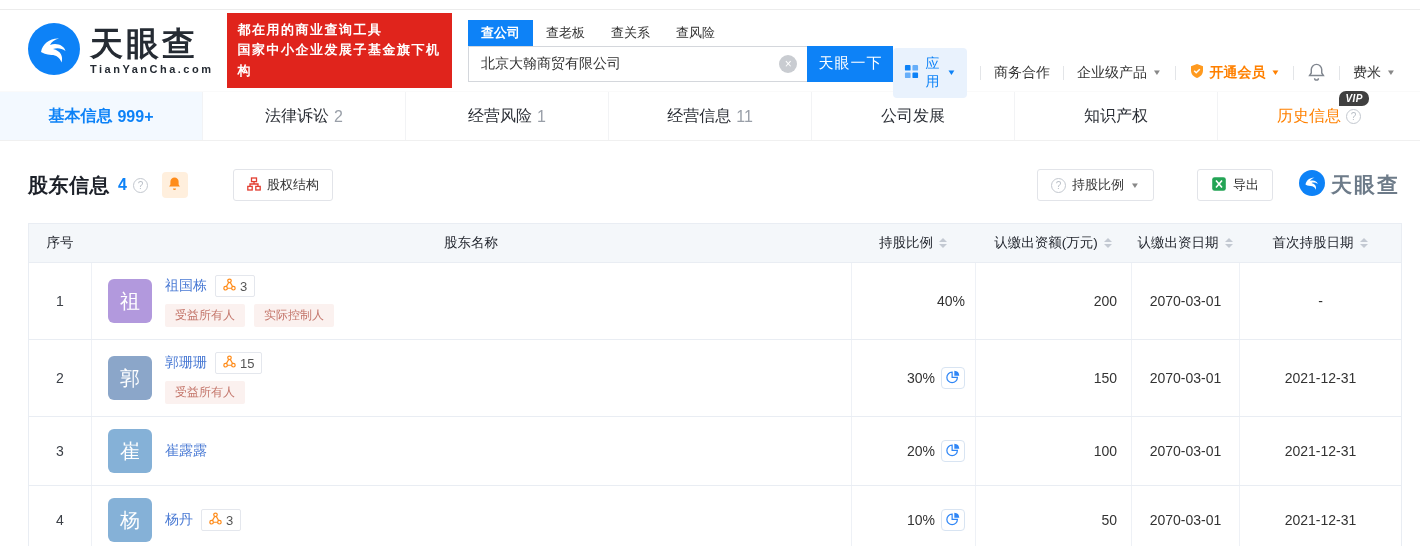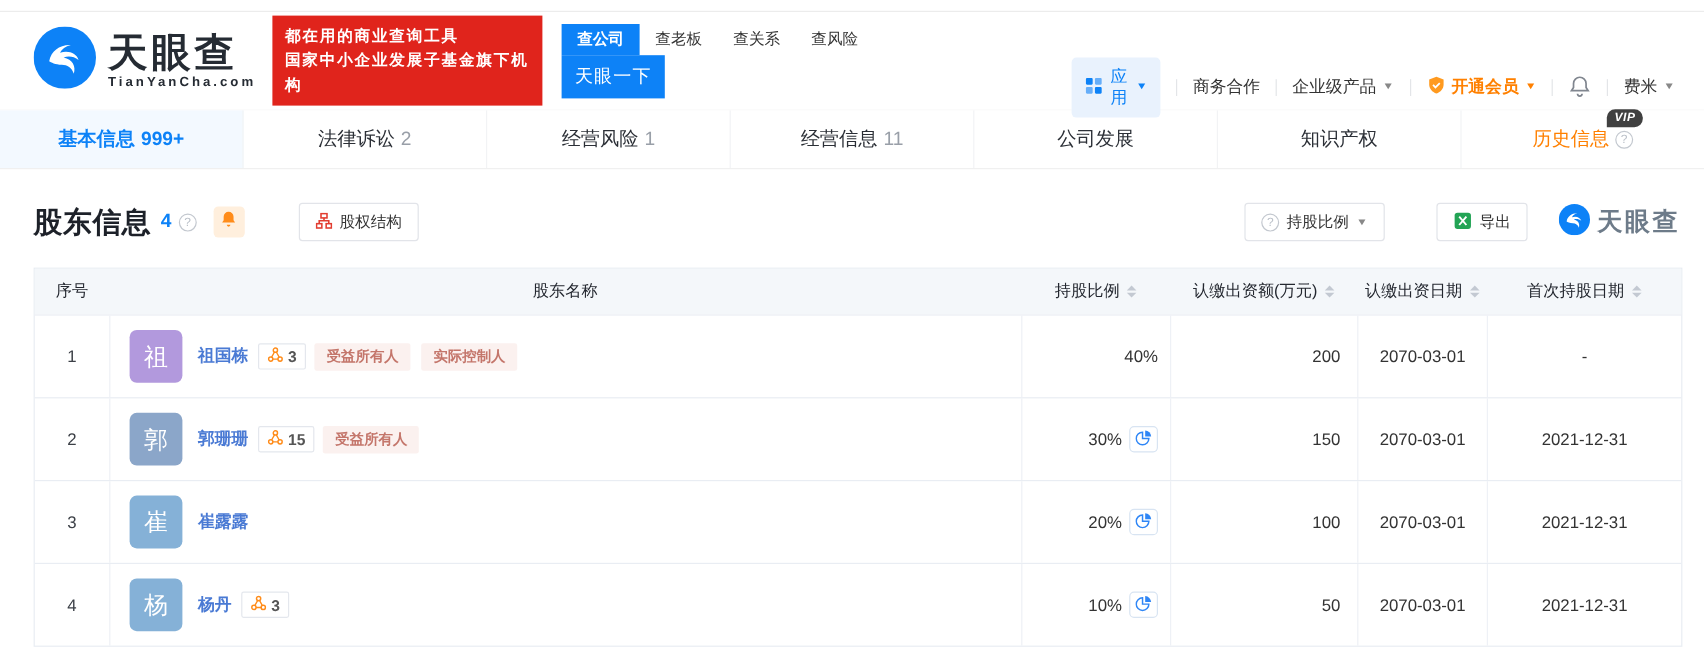--- a/index.html
+++ b/index.html
@@ -51,21 +51,21 @@
   .ptab-count{font-size:16px;color:var(--gray);margin-top:2px;}
   .ptab.active .ptab-count{color:var(--blue);}
   .ptab-labelwrap{position:relative;display:inline-block;}
   .vip-badge{position:absolute;top:-15px;right:-28px;background:#404040;color:#fff;
     font-size:10px;font-weight:bold;font-style:italic;padding:2px 6px;
     border-radius:7px 7px 7px 0;letter-spacing:.5px;}
   .help-icon{width:15px;height:15px;border:1px solid #c3c8cf;border-radius:50%;color:#b9bfc7;
     font-size:10px;display:inline-flex;align-items:center;justify-content:center;flex:none;}
   
   .section-head{display:flex;align-items:center;padding:28px 20px 20px 28px;}
-  .sec-title{font-size:24px;font-weight:bold;color:#1d2129;letter-spacing:.5px;}
+  .sec-title{font-size:20px;font-weight:bold;color:#1d2129;letter-spacing:.5px;}
   .sec-count{font-size:16px;font-weight:bold;color:var(--blue);margin:0 6px 0 8px;}
   .bell-btn{width:26px;height:26px;background:#ffefdd;border-radius:4px;display:flex;
     align-items:center;justify-content:center;margin:0 14px;cursor:pointer;}
   .ghost-btn{height:32px;border:1px solid #e2e4e9;border-radius:3px;background:#fff;
     display:inline-flex;align-items:center;gap:6px;padding:0 13px;font-size:13px;
     color:#333;cursor:pointer;white-space:nowrap;margin-left:31px;}
   .sec-right{margin-left:auto;display:flex;align-items:center;gap:12px;}
   .watermark{display:flex;align-items:center;gap:6px;margin-left:14px;}
   .wm-text{font-size:21px;font-weight:bold;color:#6d7b89;letter-spacing:2px;}
   
@@ -77,21 +77,21 @@
   .sort i{width:0;height:0;border-left:4px solid transparent;border-right:4px solid transparent;}
   .sort .up{border-bottom:4px solid #c3c9d2;}
   .sort .dn{border-top:4px solid #c3c9d2;}
   .trow{border-top:1px solid var(--border);min-height:68px;font-size:14px;}
   .tcell{display:flex;align-items:center;border-left:1px solid #eef1f6;}
   .tcell:first-child{border-left:none;}
   .cell-index{justify-content:center;color:#3c4047;}
   .cell-name{padding:12px 16px;gap:13px;justify-content:flex-start;}
   .avatar{width:44px;height:44px;border-radius:6px;color:#fff;font-size:20px;flex:none;
     display:flex;align-items:center;justify-content:center;cursor:pointer;}
-  .name-block{display:flex;flex-direction:row;gap:7px;font-weight:bold;}
+  .name-block{display:flex;flex-direction:column;gap:7px;}
   .name-line{display:flex;align-items:center;gap:8px;}
   .name-link{color:var(--link);cursor:pointer;}
   .equity-badge{display:inline-flex;align-items:center;gap:4px;border:1px solid #e4e7ed;
     border-radius:2px;padding:2px 7px;font-size:13px;color:#555;background:#fff;cursor:pointer;}
   .tags-line{display:flex;gap:9px;}
   .tag{background:#fbf1ef;color:#c4766b;font-size:12px;padding:3px 10px;border-radius:2px;cursor:pointer;}
   .cell-ratio{justify-content:flex-end;padding-right:10px;gap:6px;}
   .pie-btn{width:24px;height:22px;border:1px solid #d8e4f2;border-radius:4px;background:#fff;
     display:flex;align-items:center;justify-content:center;cursor:pointer;}
   .cell-amount{justify-content:flex-end;padding-right:14px;}
@@ -121,20 +121,24 @@
   </div>
 
   <div class="search-area">
     <div class="search-tabs">
         <span class="stab active">查公司</span>
         <span class="stab">查老板</span>
         <span class="stab">查关系</span>
         <span class="stab">查风险</span>
       </div>
     <div class="search-row">
+      <span class="input-wrap">
+        <input class="search-input" value="北京大翰商贸有限公司" style="">
+        <span class="clear-btn">×</span>
+      </span>
       <button class="search-btn">天眼一下</button>
     </div>
   </div>
 
   <div class="top-nav">
     <span class="apps-pill">
       <span>
         <svg width="15" height="15" viewBox="0 0 16 16">
             <rect x="1" y="1" width="6" height="6" rx="1" fill="#0d82f7"></rect>
             <rect x="9" y="1" width="6" height="6" rx="1" fill="#66aef9"></rect>

